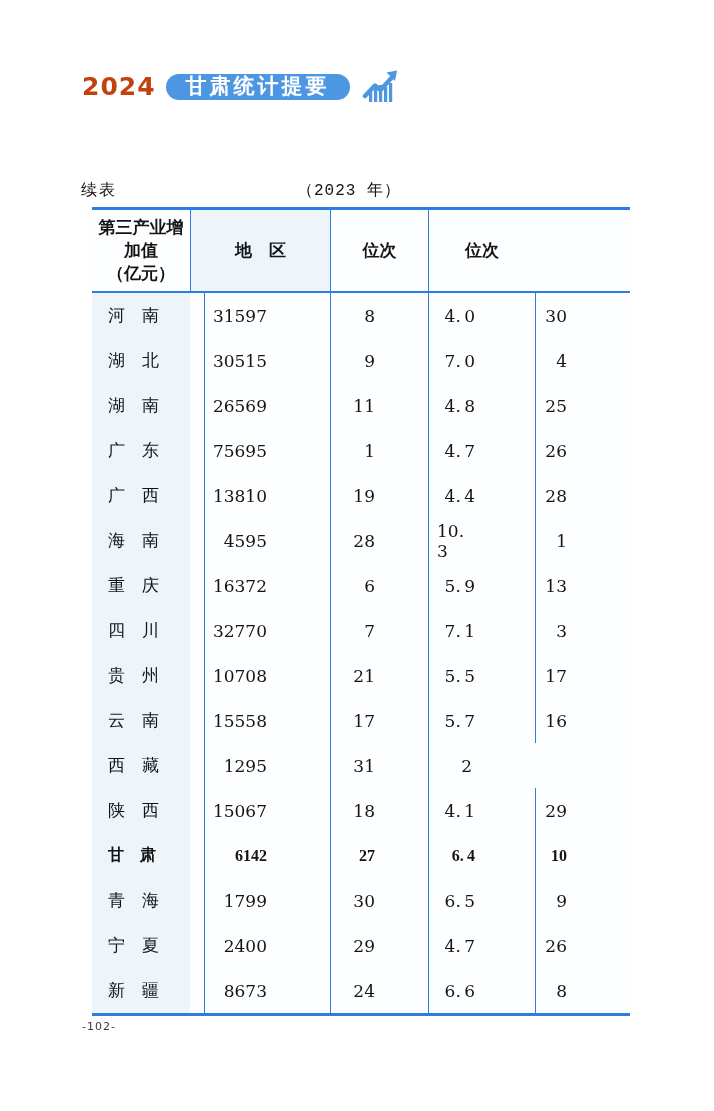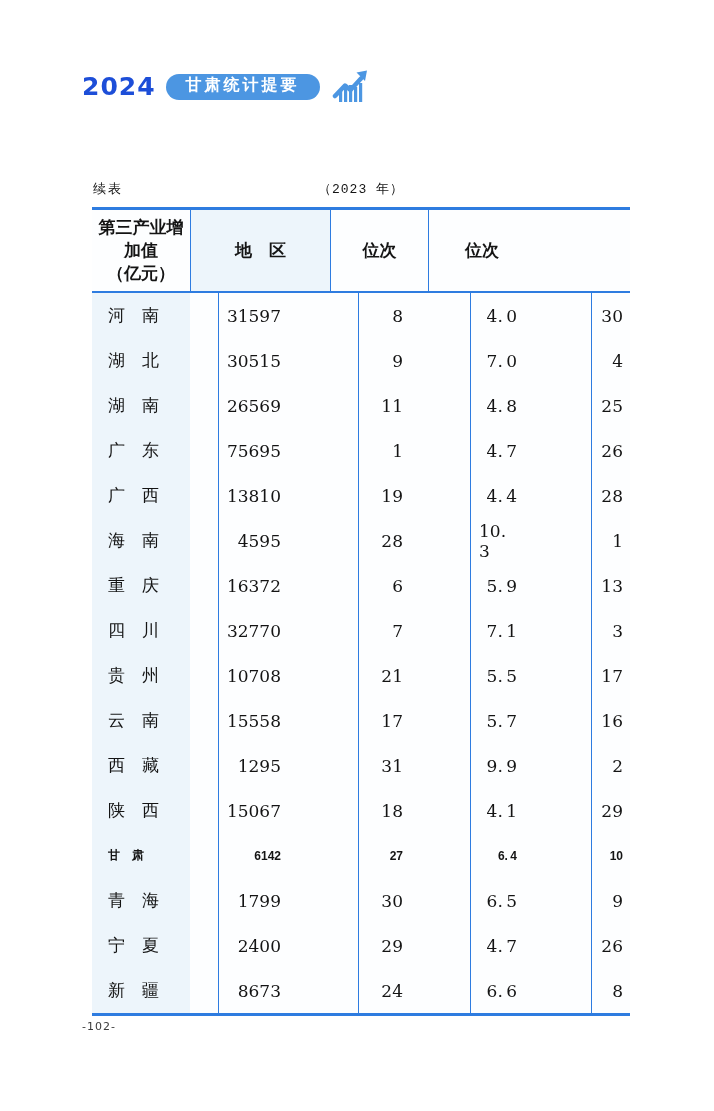--- a/index.html
+++ b/index.html
@@ -12,38 +12,38 @@
     overflow: hidden;
   }
 
   
   .brand {
     position: absolute; left: 82px; top: 70px;
     display: flex; align-items: center; gap: 10px;
     font-family: "DejaVu Sans", sans-serif;
   }
   .brand-year {
-    color: #1d4ed8; font-size: 25px; font-weight: bold; letter-spacing: 1px;
+    color: #c2410c; font-size: 25px; font-weight: bold; letter-spacing: 1px;
   }
   .brand-pill {
     background: #4c96e2; color: #ffffff;
     height: 26px; border-radius: 13px;
     display: inline-flex; align-items: center;
     padding: 0 20px;
   }
   .brand-pill span {
-    font-size: 16px; font-weight: bold; letter-spacing: 3px;
+    font-size: 21px; font-weight: bold; letter-spacing: 3px;
     transform: translateY(-1px);
   }
   .brand-icon { display: inline-flex; margin-left: 2px; }
 
   
   .caption-row {
-    position: absolute; left: 92px; top: 180px; width: 538px; height: 24px;
-    font-size: 13px;
+    position: absolute; left: 80px; top: 180px; width: 538px; height: 24px;
+    font-size: 16px;
   }
   .caption-left { position: absolute; left: 1px; top: 0; letter-spacing: 2px; }
   .caption-center {
     position: absolute; left: 0; right: 0; top: 0;
     text-align: center; letter-spacing: 1px; font-family: Liberation Mono, monospace;
   }
 
   
   .stat-table {
     position: absolute; left: 92px; top: 207px; width: 538px;
@@ -64,37 +64,36 @@
     text-align: center;
   }
   .th.c0 { background: #edf5fb; letter-spacing: 0; }
   .thead .th:nth-child(n+2) { border-left: 1px solid #2e7ce0; }
 
   .tbody { display: block; }
   .tr {
     display: grid;
     grid-template-columns: 98px 140px 98px 107px 95px;
     height: 45px;
-    gap: 14px;
   }
   .td {
     display: flex; align-items: center;
     font-size: 17px;
   }
   .tr .td:nth-child(n+2) { border-left: 1px solid #2e7ce0; }
   .td.c0 { background: #edf5fb; padding-left: 16px; justify-content: flex-start; }
   .td.c1 { justify-content: flex-end; padding-right: 63px; margin-left: 14px; }
   .td.c2 { justify-content: flex-end; padding-right: 53px; }
   .td.c3 { justify-content: flex-end; padding-right: 60px; padding-left: 8px; }
   .td.c4 { justify-content: flex-end; padding-right: 63px; }
 
   .tr.highlight .td {
-    font-family: Liberation Sans, sans-serif;
+    font-family: Liberation Serif, serif;
     font-weight: bold;
-    font-size: 12px;
+    font-size: 16px;
   }
 
   
   .page-footer {
     position: absolute; left: 82px; top: 1020px;
     font-family: "DejaVu Sans", sans-serif;
     font-size: 11px; color: #3a3a3a; letter-spacing: 1px;
   }
 </style>
 </head>
@@ -209,21 +208,20 @@
         <div class="td c0">云　南</div>
         <div class="td c1">15558</div>
         <div class="td c2">17</div>
         <div class="td c3">5. 7</div>
         <div class="td c4">16</div>
       </div>
       <div class="tr">
         <div class="td c0">西　藏</div>
         <div class="td c1">1295</div>
         <div class="td c2">31</div>
-        <div class="td c3">9. 9</div>
         <div class="td c4">2</div>
       </div>
       <div class="tr">
         <div class="td c0">陕　西</div>
         <div class="td c1">15067</div>
         <div class="td c2">18</div>
         <div class="td c3">4. 1</div>
         <div class="td c4">29</div>
       </div>
       <div class="tr highlight">

